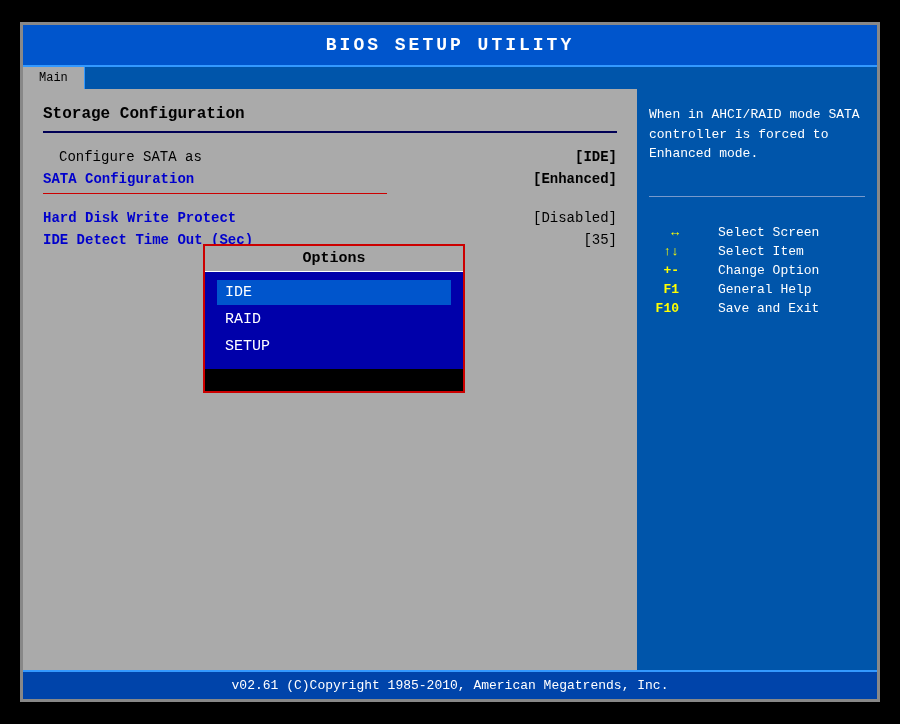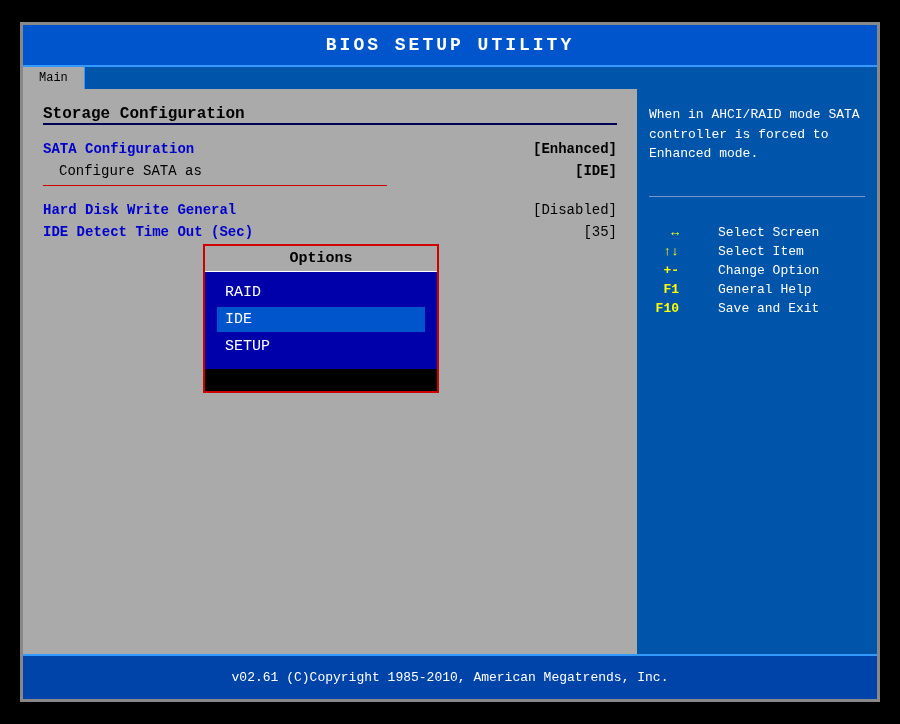--- a/index.html
+++ b/index.html
@@ -59,20 +59,21 @@
     .left-panel {
       flex: 1;
       background: #aaaaaa;
       padding: 16px 20px;
       position: relative;
     }
     .section-title {
       color: #000;
       font-size: 16px;
       font-weight: bold;
+      margin-bottom: 8px;
     }
     .divider {
       border: none;
       border-top: 2px solid #000055;
       margin-bottom: 16px;
     }
     .config-item {
       display: flex;
       justify-content: space-between;
       margin-bottom: 6px;
@@ -108,21 +109,21 @@
       font-weight: bold;
     }
     .config-item2 .value {
       color: #000;
     }
     
     .options-popup {
       position: absolute;
       top: 155px;
       left: 180px;
-      width: 236px;
+      width: 262px;
       border: 2px solid #cc0000;
       background: #0000aa;
       z-index: 10;
     }
     .options-title {
       background: #aaaaaa;
       color: #000;
       text-align: center;
       font-size: 15px;
       font-weight: bold;
@@ -187,21 +188,21 @@
     }
     .key-desc {
       color: #fff;
       margin-left: 29px;
     }
     
     .footer {
       background: #0044aa;
       border-top: 2px solid #3399ff;
       text-align: center;
-      padding: 14px 0;
+      padding: 6px 0;
       color: #fff;
       font-size: 13px;
     }
   </style>
 </head>
 <body>
 
 <div class="screen">
 
   <div class="title-bar">
@@ -214,44 +215,44 @@
     </div>
   </div>
 
   <div class="main-area">
 
     <div class="left-panel">
       <div class="section-title">Storage Configuration</div>
       <hr class="divider">
 
       <div class="config-item">
+        <span class="label sub">Configure SATA as</span>
+        <span class="value">[IDE]</span>
+      </div>
+      <div class="config-item">
         <span class="label">SATA Configuration</span>
         <span class="value">[Enhanced]</span>
       </div>
-      <div class="config-item">
-        <span class="label sub">Configure SATA as</span>
-        <span class="value">[IDE]</span>
-      </div>
 
       <hr class="divider2">
 
       <div class="config-item2">
-        <span class="label">Hard Disk Write General</span>
+        <span class="label">Hard Disk Write Protect</span>
         <span class="value">[Disabled]</span>
       </div>
       <div class="config-item2">
         <span class="label">IDE Detect Time Out (Sec)</span>
         <span class="value">[35]</span>
       </div>
 
       <div class="options-popup">
         <div class="options-title">Options</div>
         <div class="options-list">
+          <div class="option-item selected">IDE</div>
           <div class="option-item">RAID</div>
-          <div class="option-item selected">IDE</div>
           <div class="option-item">SETUP</div>
         </div>
         <div class="options-footer"></div>
       </div>
     </div>
 
     <div class="right-panel">
       <p class="help-text">When in AHCI/RAID mode SATA controller is forced to Enhanced mode.</p>
       <hr class="divider-v">
       <div class="key-help">

